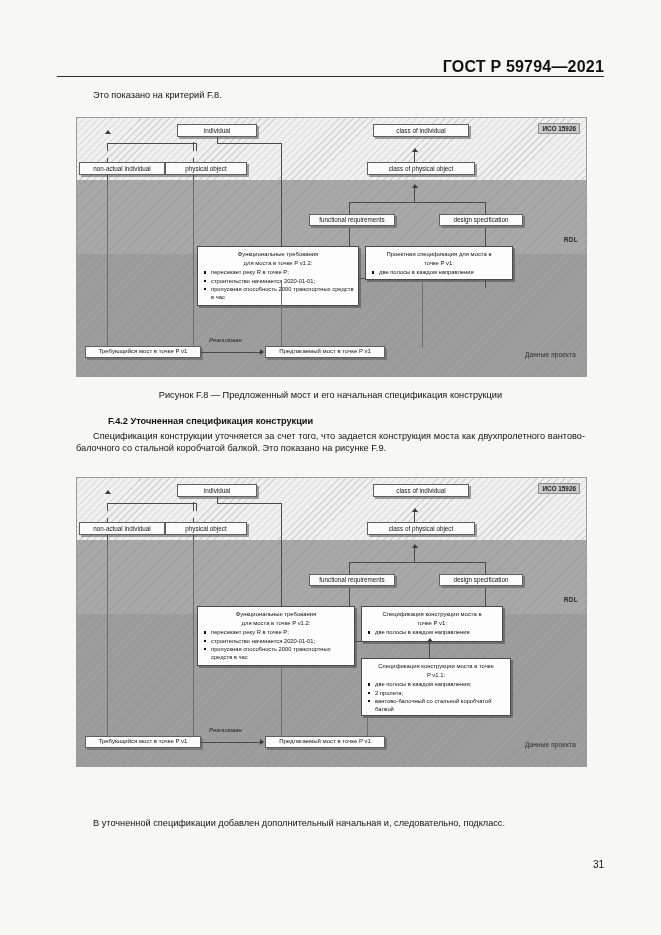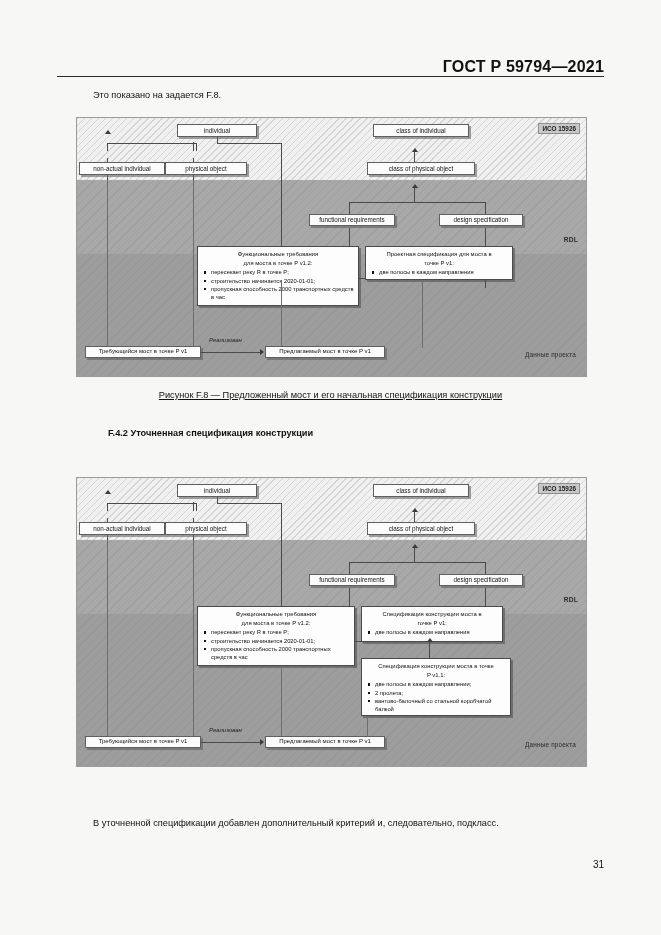--- a/index.html
+++ b/index.html
@@ -156,21 +156,21 @@
   }
 </style>
 </head>
 <body>
 
 <div class="page">
 
   <div class="doc-header">ГОСТ Р 59794—2021</div>
   <div class="header-rule"></div>
 
-  <div class="para first-line" style="left:76px;top:90px;width:509px;">Это показано на задается F.8.</div>
+  <div class="para first-line" style="left:76px;top:90px;width:509px;">Это показано на критерий F.8.</div>
 
   <div class="diagram" id="fig8" style="top:117px;height:258px;">
     <div class="band band-iso"></div>
     <div class="band band-rdl"></div>
     <div class="band band-data"></div>
 
     <div class="band-tag" style="right:6px;top:5px;">ИСО 15926</div>
     <div class="band-label" style="right:8px;top:118px;">RDL</div>
     <div class="band-label" style="right:10px;top:233px;font-weight:normal;font-size:6.4px;">Данные проекта</div>
 
@@ -234,24 +234,25 @@
     <div class="ln v light" style="left:204px;top:162px;height:68px;"></div>
     <div class="ln v light" style="left:345px;top:162px;height:68px;"></div>
 
     <div class="node thin" style="left:8px;top:228px;width:116px;height:12px;font-size:6px;">Требующийся мост в точке P v1</div>
     <div class="node thin" style="left:188px;top:228px;width:120px;height:12px;font-size:6px;">Предлагаемый мост в точке P v1</div>
     <div class="ln h" style="left:124px;top:234px;width:60px;"></div>
     <div class="arrow-right" style="left:183px;top:231px;"></div>
     <div class="edge-label" style="left:132px;top:219px;">Реализован</div>
   </div>
 
-  <div class="caption" style="top:390px;text-decoration:underline;">Рисунок F.8 — Предложенный мост и его начальная спецификация конструкции</div>
-
-  <div class="subhead" style="left:76px;top:428px;padding-left:32px;">F.4.2 Уточненная спецификация конструкции</div>
-
+  <div class="caption" style="top:390px;">Рисунок F.8 — Предложенный мост и его начальная спецификация конструкции</div>
+
+  <div class="subhead" style="left:76px;top:416px;padding-left:32px;">F.4.2 Уточненная спецификация конструкции</div>
+
+  <div class="para first-line" style="left:76px;top:431px;width:509px;">Спецификация конструкции уточняется за счет того, что задается конструкция моста как двухпролетного вантово-балочного со стальной коробчатой балкой. Это показано на рисунке F.9.</div>
 
   <div class="diagram" id="fig9" style="top:477px;height:288px;">
     <div class="band band-iso"></div>
     <div class="band band-rdl"></div>
     <div class="band band-data"></div>
 
     <div class="band-tag" style="right:6px;top:5px;">ИСО 15926</div>
     <div class="band-label" style="right:8px;top:118px;">RDL</div>
     <div class="band-label" style="right:10px;top:263px;font-weight:normal;font-size:6.4px;">Данные проекта</div>
 
@@ -330,17 +331,17 @@
     <div class="ln h light" style="left:200px;top:258px;width:92px;"></div>
 
     <div class="node thin" style="left:8px;top:258px;width:116px;height:12px;font-size:6px;">Требующийся мост в точке P v1</div>
     <div class="node thin" style="left:188px;top:258px;width:120px;height:12px;font-size:6px;">Предлагаемый мост в точке P v1</div>
     <div class="ln h" style="left:124px;top:264px;width:60px;"></div>
     <div class="arrow-right" style="left:183px;top:261px;"></div>
     <div class="edge-label" style="left:132px;top:249px;">Реализован</div>
   </div>
 
 
-  <div class="para first-line" style="left:76px;top:818px;width:509px;">В уточненной спецификации добавлен дополнительный критерий и, следовательно, подкласс.</div>
+  <div class="para first-line" style="left:76px;top:818px;width:509px;">В уточненной спецификации добавлен дополнительный начальная и, следовательно, подкласс.</div>
 
   <div class="pageno">31</div>
 
 </div>
 
 </body></html>

